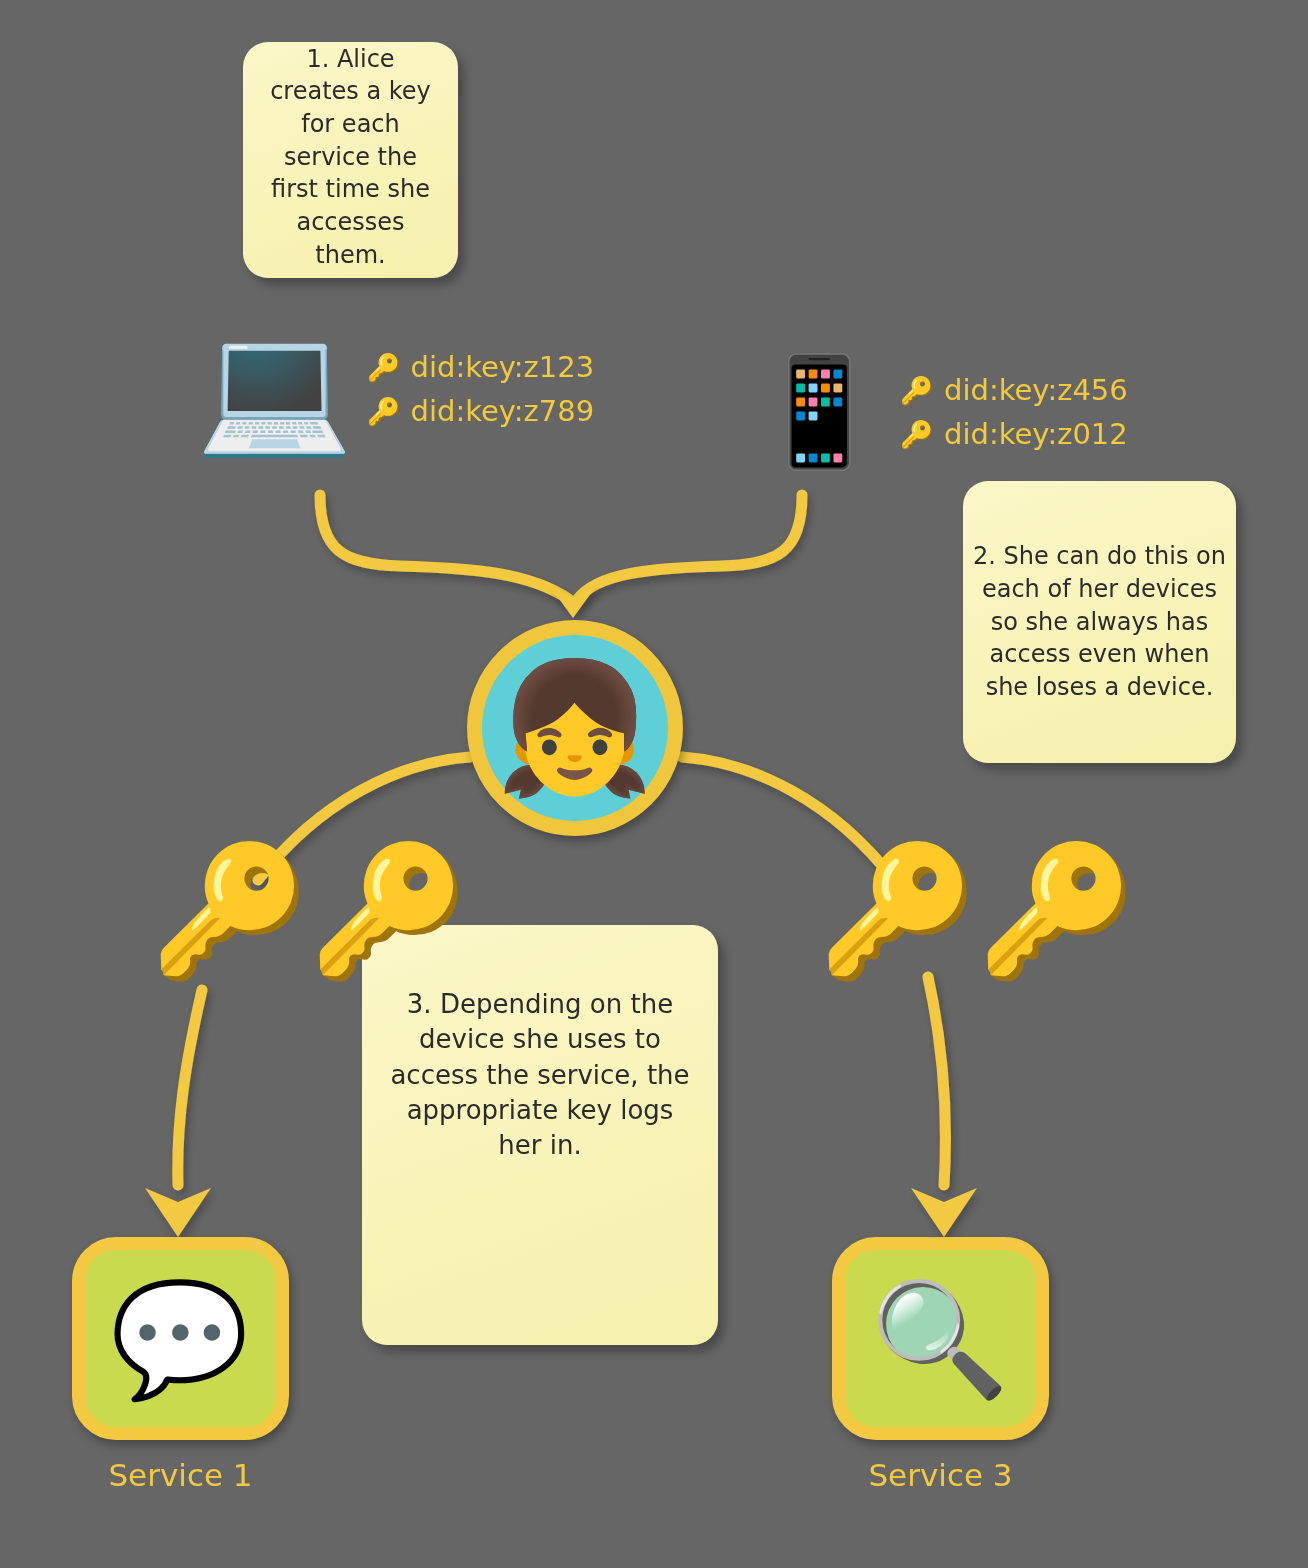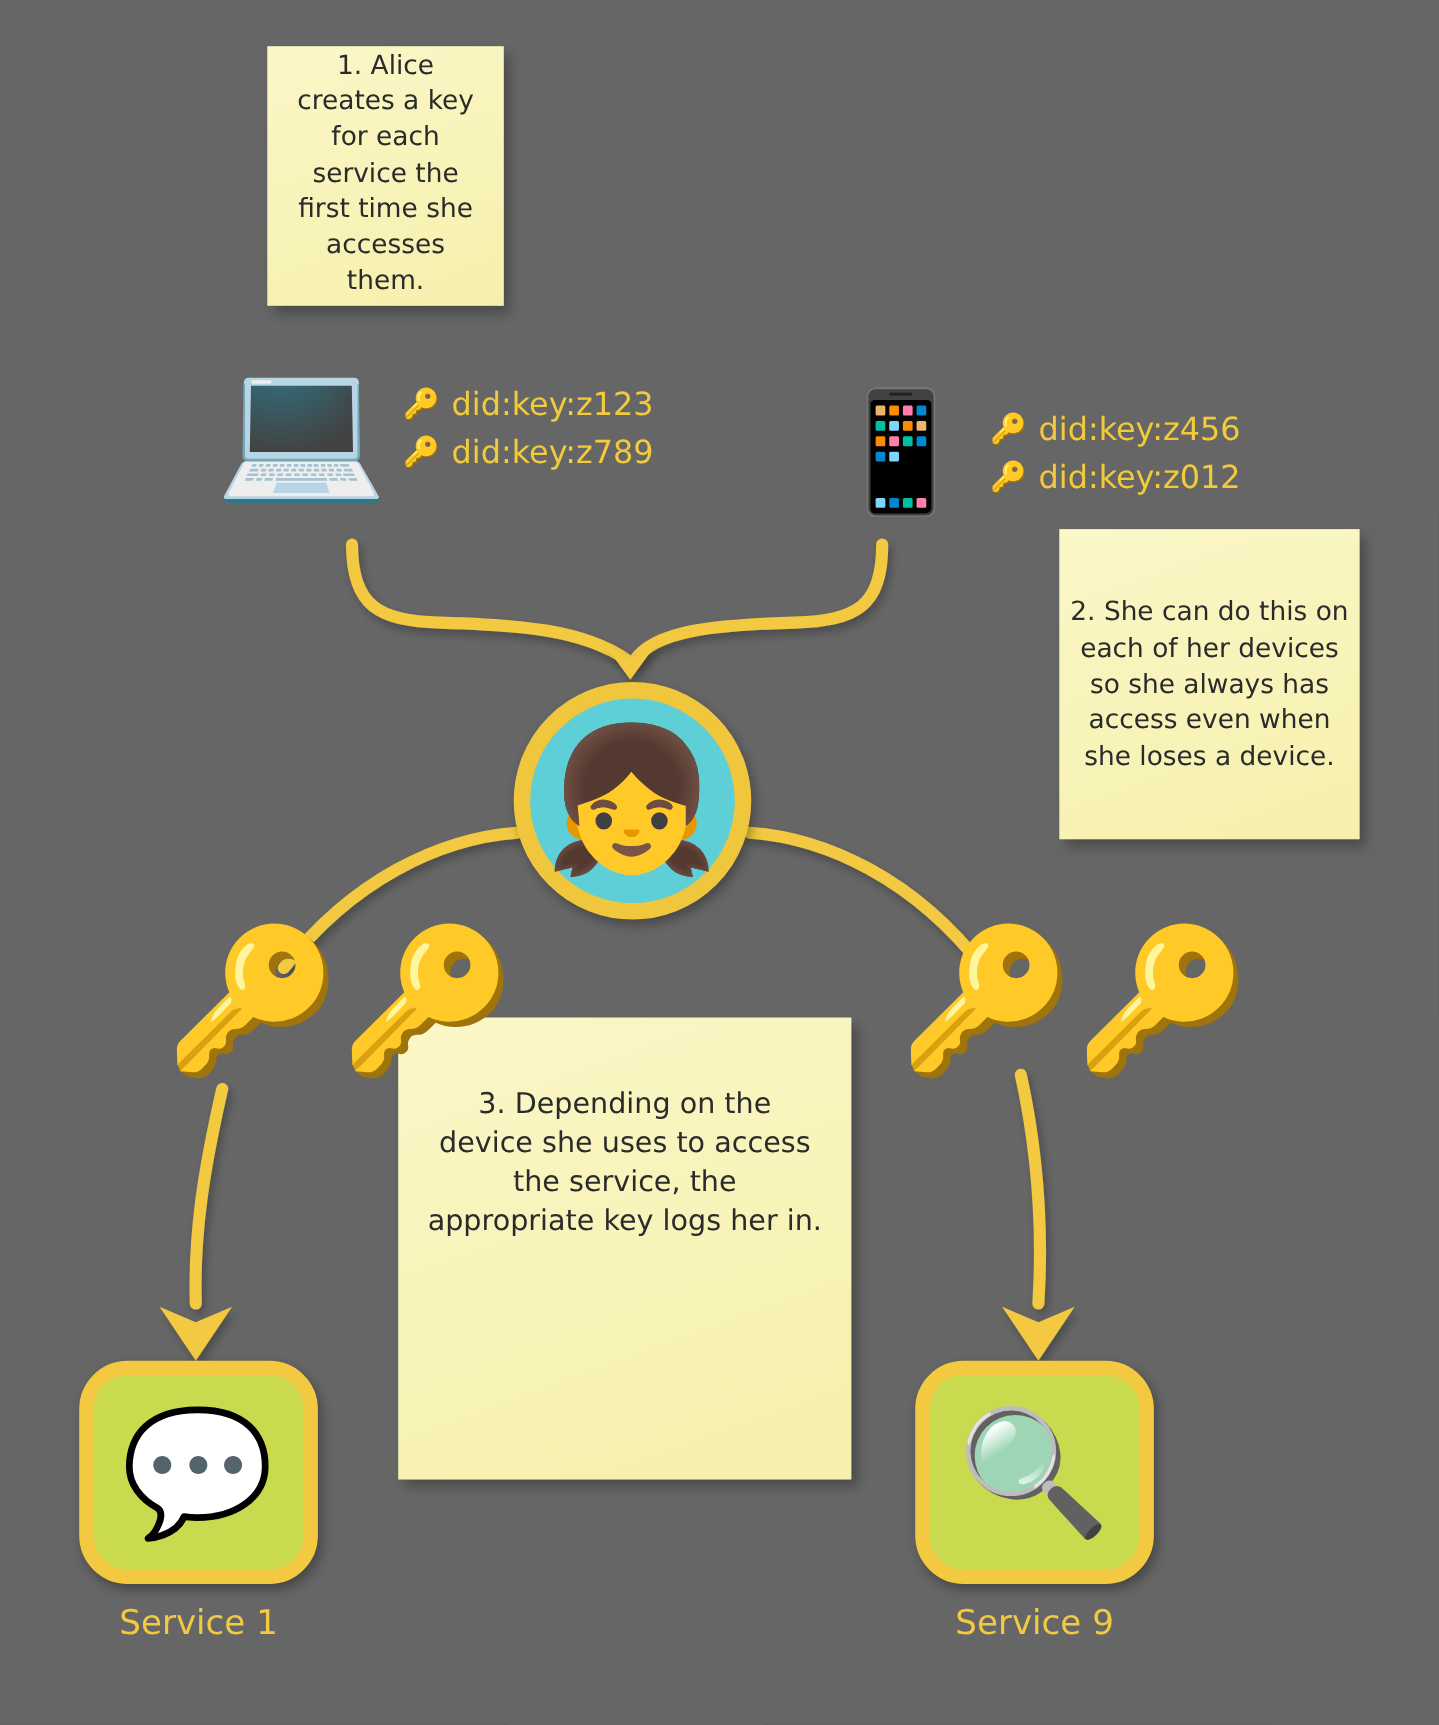--- a/index.html
+++ b/index.html
@@ -21,20 +21,21 @@
     position: absolute;
     background: linear-gradient(160deg, #fbf7c8 0%, #f8f3b8 55%, #f6f0ad 100%);
     box-shadow: 6px 7px 10px rgba(0,0,0,0.28);
     color: #2b2b2b;
     text-align: center;
     box-sizing: border-box;
     display: flex;
     flex-direction: column;
     align-items: center;
     justify-content: center;
+    border-radius: 25px;
   }
   .sticky p {
     margin: 0;
     line-height: 1.36;
     font-weight: 400;
   }
   .sticky p + p { margin-top: 1.1em; }
 
   #note1 {
     left: 243px; top: 42px;
@@ -43,21 +44,21 @@
     font-size: 24px;
   }
   #note2 {
     left: 963px; top: 481px;
     width: 273px; height: 282px;
     padding: 14px 8px;
     font-size: 24px;
   }
   #note3 {
     left: 362px; top: 925px;
-    width: 412px; height: 420px;
+    width: 356px; height: 420px;
     padding: 22px 26px;
     font-size: 26px;
     justify-content: flex-start;
   }
   #note3 .body { margin-top: 40px; }
 
   
   .device-row {
     position: absolute;
     display: flex;
@@ -233,16 +234,16 @@
     <div class="service-tile">
       <span class="sglyph">💬</span>
     </div>
     <div class="service-label">Service 1</div>
   </div>
 
   <div class="service" id="service2">
     <div class="service-tile">
       <span class="sglyph">🔍</span>
     </div>
-    <div class="service-label">Service 9</div>
+    <div class="service-label">Service 3</div>
   </div>
 
 </div>
 
 </body></html>

